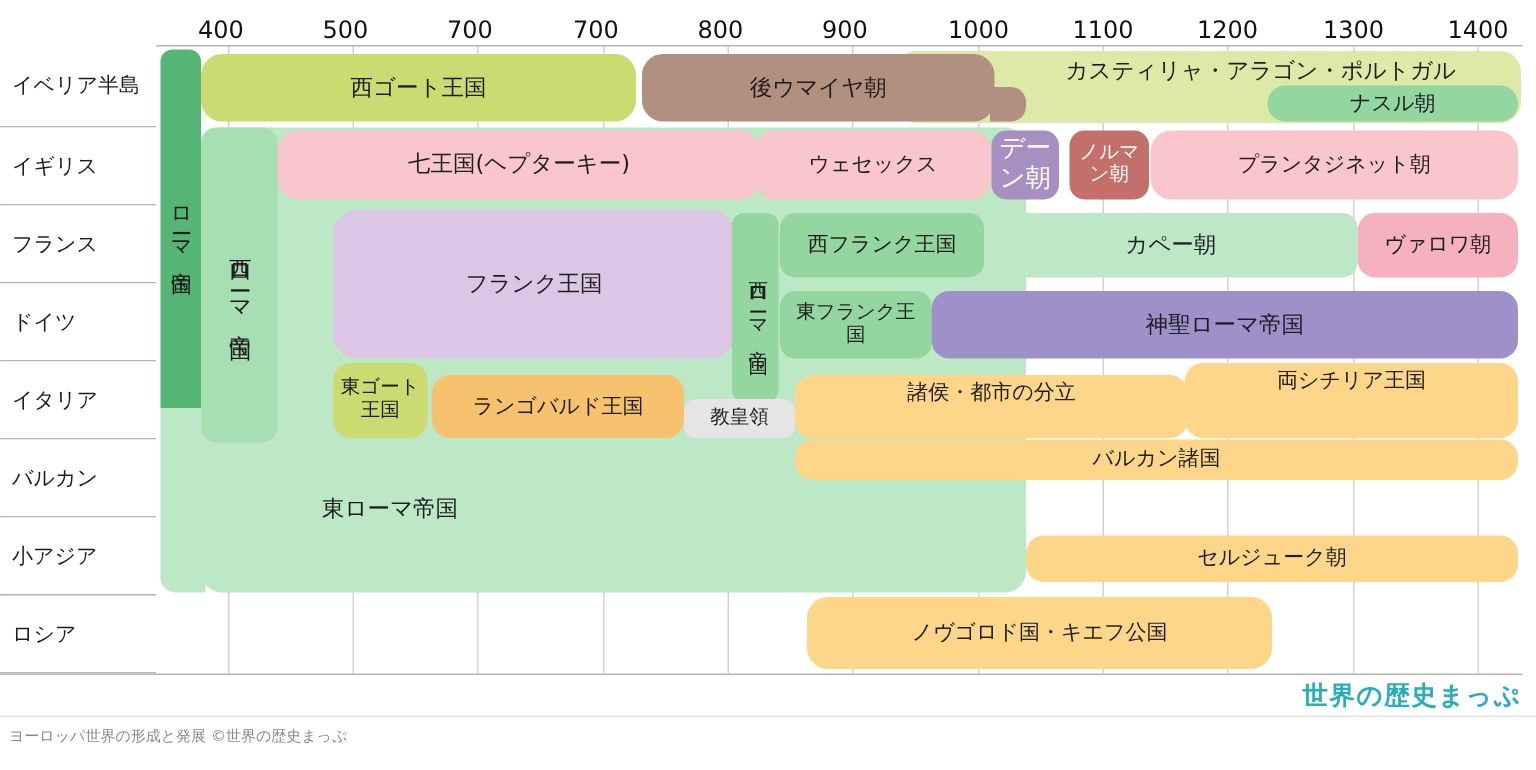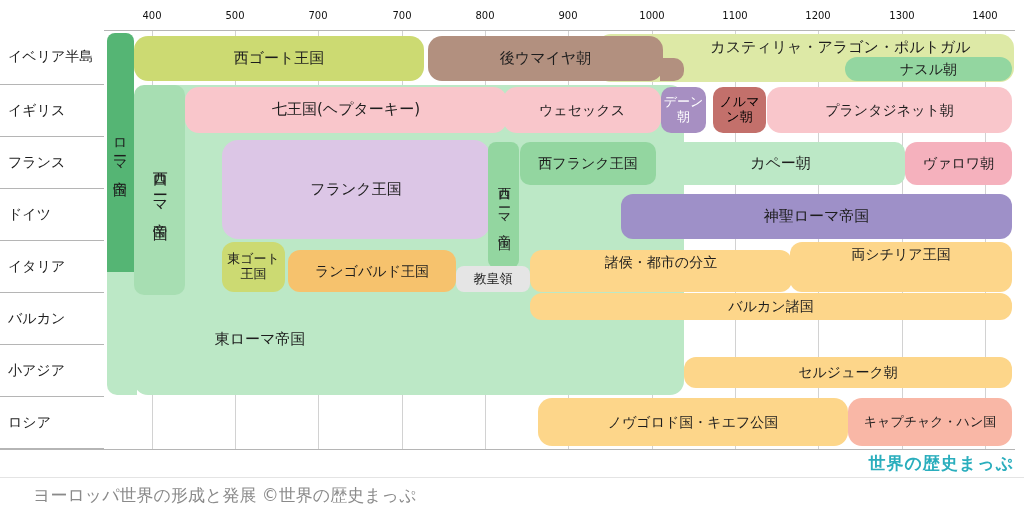--- a/index.html
+++ b/index.html
@@ -1,42 +1,42 @@
 <!DOCTYPE html>
 <html style="--dk-green: #55b574; --md-green: #93d6a0; --lt-green: #bce8c6; --wr-green: #a7deb2; --yellow-green: #ccda72; --pale-yg: #dde9a6; --pink: #f9c6cb; --pink2: #f5b1bd; --lavender: #dcc6e6; --purple: #9e90c8; --dane-purple: #a78fc2; --norman-rose: #c3706b; --umayyad-brown: #b2907f; --yellow: #fdd68a; --lombard-orange: #f6c26d; --salmon: #f9b7a6; --grid: #d2d2d2; --line: #b5b5b5; --caption-gray: #8a8a8a; --logo-teal: #2aaebd;"><head>
 <meta charset="utf-8">
 <style>
   html,body{margin:0;padding:0;background:#fff;}
   body{font-family:"DejaVu Sans","Liberation Sans",sans-serif;color:#1d1d1d;}
   .stage{position:relative;width:1024px;height:513px;background:#fff;overflow:hidden;}
-  .tick{position:absolute;top:10px;width:40px;text-align:center;font-size:10px;color:#111;}
+  .tick{position:absolute;top:10px;width:40px;font-size:16px;color:#111;}
   .grid{position:absolute;top:30px;height:419px;width:1px;background:var(--grid);}
   .hline{position:absolute;height:1px;background:var(--line);}
   .labelcol{position:absolute;left:0;top:30px;width:104px;height:419px;border-left:1px solid var(--line);border-right:1px solid var(--line);box-sizing:border-box;}
   .rowlbl{position:absolute;left:0;width:104px;border-bottom:1px solid var(--line);display:flex;align-items:center;padding-left:8px;font-size:14px;box-sizing:border-box;background:#fff;}
   .bar{position:absolute;display:flex;align-items:center;justify-content:center;text-align:center;box-sizing:border-box;font-size:14px;line-height:1.15;}
   .vert{writing-mode:vertical-rl;letter-spacing:4px;}
   .bg-dk-green{background:var(--dk-green);}
   .bg-md-green{background:var(--md-green);}
   .bg-lt-green{background:var(--lt-green);}
   .bg-wr-green{background:var(--wr-green);}
   .bg-yellow-green{background:var(--yellow-green);}
   .bg-pale-yg{background:var(--pale-yg);}
   .bg-pink{background:var(--pink);}
   .bg-pink2{background:var(--pink2);}
   .bg-lavender{background:var(--lavender);}
   .bg-purple{background:var(--purple);}
   .bg-dane{background:var(--dane-purple);color:#fff;}
-  .bg-norman{background:var(--norman-rose);color:#000000;}
+  .bg-norman{background:var(--norman-rose);color:#ffffff;}
   .bg-brown{background:var(--umayyad-brown);}
   .bg-yellow{background:var(--yellow);}
   .bg-orange{background:var(--lombard-orange);}
   .bg-salmon{background:var(--salmon);}
   .bg-white{background:#e5e5e5;}
-  .caption{position:absolute;left:6px;top:484px;font-size:17px;color:var(--caption-gray);margin-left:27px;}
+  .caption{position:absolute;left:6px;top:484px;font-size:10px;color:var(--caption-gray);}
   .logo{position:absolute;right:10px;top:452px;font-size:17px;font-weight:bold;color:var(--logo-teal);letter-spacing:1px;cursor:pointer;}
   .divider{position:absolute;left:0;top:477px;width:1024px;height:1px;background:#e4e4e4;}
 </style>
 </head>
 <body>
 
 <div class="stage">
 
   <i class="grid" style="left:152px"></i>
   <i class="grid" style="left:235px"></i>
@@ -82,41 +82,41 @@
   <div class="bar" style="left:185px;top:328px;width:150px;height:24px;font-size:15px">東ローマ帝国</div>
 
   <div class="bar bg-yellow-green" style="left:134px;top:36px;width:290px;height:45px;border-radius:14px;font-size:15px">西ゴート王国</div>
   <div class="bar bg-pale-yg" style="left:597px;top:34px;width:417px;height:48px;border-radius:14px;align-items:flex-start;padding:5px 0 0 70px;font-size:15px">カスティリャ・アラゴン・ポルトガル</div>
   <div class="bar bg-brown" style="left:428px;top:36px;width:235px;height:45px;border-radius:14px;font-size:15px">後ウマイヤ朝</div>
   <div class="bar bg-brown" style="left:660px;top:58px;width:24px;height:23px;border-radius:0 10px 10px 0"></div>
   <div class="bar bg-md-green" style="left:845px;top:57px;width:167px;height:24px;border-radius:12px">ナスル朝</div>
 
   <div class="bar bg-pink" style="left:185px;top:87px;width:322px;height:46px;border-radius:14px;font-size:15px">七王国(ヘプターキー)</div>
   <div class="bar bg-pink" style="left:503px;top:87px;width:158px;height:46px;border-radius:14px">ウェセックス</div>
-  <div class="bar bg-dane" style="left:661px;top:87px;width:45px;height:46px;border-radius:10px;font-size:13px">デーン朝</div>
+  <div class="bar bg-dane" style="left:661px;top:87px;width:45px;height:46px;border-radius:10px;font-size:17px">デーン朝</div>
   <div class="bar bg-norman" style="left:713px;top:87px;width:53px;height:46px;border-radius:10px;font-size:13px">ノルマン朝</div>
   <div class="bar bg-pink" style="left:767px;top:87px;width:245px;height:46px;border-radius:14px">プランタジネット朝</div>
 
   <div class="bar bg-lavender" style="left:222px;top:140px;width:268px;height:99px;border-radius:16px;font-size:15px">フランク王国</div>
   <div class="bar bg-md-green vert" style="left:488px;top:142px;width:31px;height:126px;border-radius:8px;font-size:13px">西ローマ帝国</div>
   <div class="bar bg-md-green" style="left:520px;top:142px;width:136px;height:43px;border-radius:10px">西フランク王国</div>
   <div class="bar bg-lt-green" style="left:656px;top:142px;width:249px;height:43px;border-radius:10px;font-size:15px">カペー朝</div>
   <div class="bar bg-pink2" style="left:905px;top:142px;width:107px;height:43px;border-radius:12px">ヴァロワ朝</div>
+  <div class="bar bg-md-green" style="left:520px;top:194px;width:101px;height:45px;border-radius:10px;font-size:13px;padding:0 10px">東フランク王国</div>
   <div class="bar bg-purple" style="left:621px;top:194px;width:391px;height:45px;border-radius:12px;font-size:15px">神聖ローマ帝国</div>
 
   <div class="bar bg-yellow-green" style="left:222px;top:242px;width:63px;height:50px;border-radius:12px;font-size:13px;padding:0 2px">東ゴート王国</div>
   <div class="bar bg-orange" style="left:288px;top:250px;width:168px;height:42px;border-radius:12px">ランゴバルド王国</div>
   <div class="bar bg-white" style="left:456px;top:266px;width:74px;height:26px;border-radius:8px;font-size:13px">教皇領</div>
   <div class="bar bg-yellow" style="left:530px;top:250px;width:262px;height:42px;border-radius:12px;align-items:flex-start;padding-top:4px">諸侯・都市の分立</div>
   <div class="bar bg-yellow" style="left:790px;top:242px;width:222px;height:50px;border-radius:12px;align-items:flex-start;padding-top:4px">両シチリア王国</div>
 
   <div class="bar bg-yellow" style="left:530px;top:293px;width:482px;height:27px;border-radius:12px">バルカン諸国</div>
 
   <div class="bar bg-yellow" style="left:684px;top:357px;width:328px;height:31px;border-radius:12px">セルジューク朝</div>
 
   <div class="bar bg-yellow" style="left:538px;top:398px;width:310px;height:48px;border-radius:14px">ノヴゴロド国・キエフ公国</div>
-  <div class="bar bg-salmon" style="left:848px;top:398px;width:164px;height:48px;border-radius:14px;font-size:13px">キャプチャク・ハン国</div>
 
   <div class="logo">世界の歴史まっぷ</div>
   <div class="divider"></div>
   <div class="caption">ヨーロッパ世界の形成と発展 ©世界の歴史まっぷ</div>
 
 </div>
 
 </body></html>

